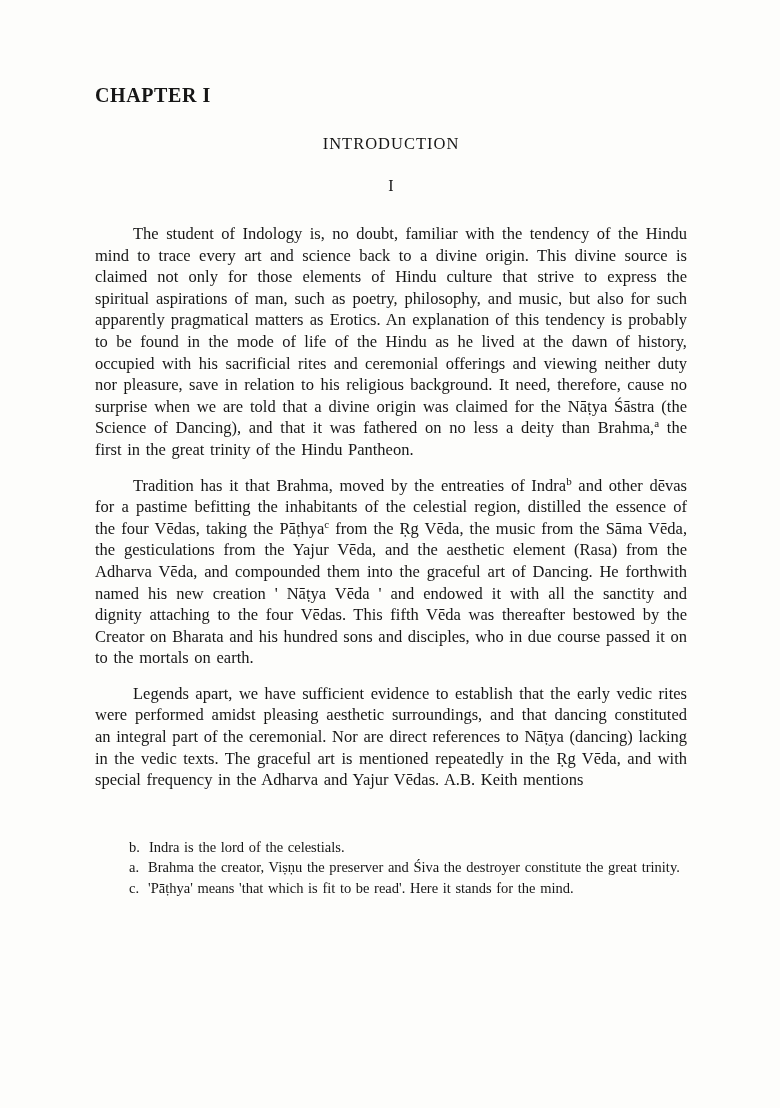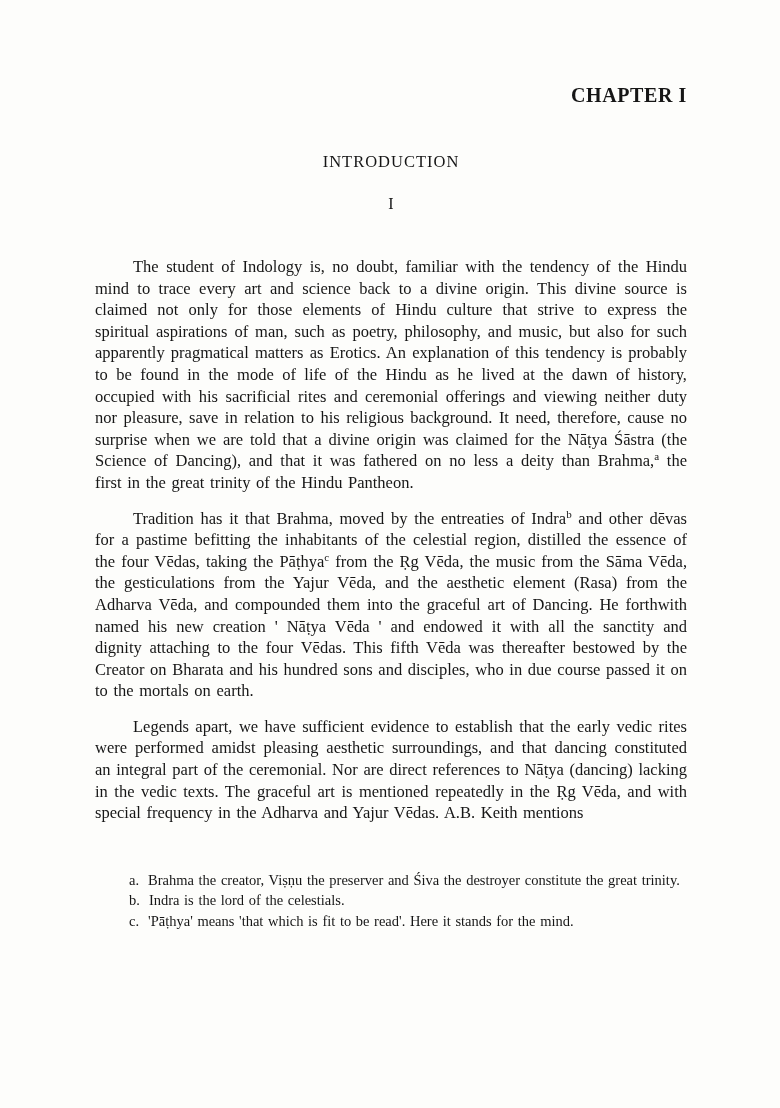--- a/index.html
+++ b/index.html
@@ -19,45 +19,45 @@
   }
   .content {
     position: absolute;
     left: 95px;
     top: 84px;
     width: 592px;
   }
   .chapter {
     font-size: 20px;
     font-weight: 700;
-    text-align: right;
+    text-align: left;
     margin: 0;
     letter-spacing: 0.6px;
   }
   .section {
     font-size: 16.5px;
     font-weight: 400;
     text-align: center;
-    margin: 45px 0 0 0;
+    margin: 27px 0 0 0;
     letter-spacing: 1px;
   }
   .secnum {
     font-size: 16px;
     text-align: center;
     margin: 23px 0 0 0;
   }
   .body-para {
     font-size: 16.5px;
     line-height: 21.6px;
     text-align: justify;
     text-indent: 38px;
     margin: 0 0 14px 0;
     word-spacing: 1.5px;
   }
-  .body-para.first { margin-top: 43px; }
+  .body-para.first { margin-top: 28px; }
   sup.fn-ref {
     font-size: 11px;
     line-height: 0;
     vertical-align: super;
   }
   .footnotes { margin-top: 46px; }
   .footnote {
     font-size: 14.5px;
     line-height: 20.5px;
     text-align: justify;
@@ -77,19 +77,19 @@
     <h2 class="section">INTRODUCTION</h2>
     <div class="secnum">I</div>
 
     <p class="body-para first"><span>The student of Indology is, no doubt, familiar with the tendency of the Hindu mind to trace every art and science back to a divine origin. This divine source is claimed not only for those elements of Hindu culture that strive to express the spiritual aspirations of man, such as poetry, philosophy, and music, but also for such apparently pragmatical matters as Erotics.  An explanation of this tendency is probably to be found in the mode of life of the Hindu as he lived at the dawn of history, occupied with his sacrificial rites and ceremonial offerings and viewing neither duty nor pleasure, save in relation to his religious background.  It need, therefore, cause no surprise when we are told that a divine origin was claimed for the Nāṭya Śāstra (the Science of Dancing), and that it was fathered on no less a deity than Brahma,</span><sup class="fn-ref">a</sup><span> the first in the great trinity of the Hindu Pantheon.</span></p>
 
     <p class="body-para"><span>Tradition has it that Brahma, moved by the entreaties of Indra</span><sup class="fn-ref">b</sup><span> and other dēvas for a pastime befitting the inhabitants of the celestial region, distilled the essence of the four Vēdas, taking the Pāṭhya</span><sup class="fn-ref">c</sup><span> from the Ṛg Vēda, the music from the Sāma Vēda, the gesticulations from the Yajur Vēda, and the aesthetic element (Rasa) from the Adharva Vēda, and compounded them into the graceful art of Dancing.  He forthwith named his new creation ' Nāṭya Vēda ' and endowed it with all the sanctity and dignity attaching to the four Vēdas.  This fifth Vēda was thereafter bestowed by the Creator on Bharata and his hundred sons and disciples, who in due course passed it on to the mortals on earth.</span></p>
 
     <p class="body-para"><span>Legends apart, we have sufficient evidence to establish that the early vedic rites were performed amidst pleasing aesthetic surroundings, and that dancing constituted an integral part of the ceremonial. Nor are direct references to Nāṭya (dancing) lacking in the vedic texts. The graceful art is mentioned repeatedly in the Ṛg Vēda, and with special frequency in the Adharva and Yajur Vēdas.  A.B. Keith mentions</span></p>
 
     <div class="footnotes">
+      <p class="footnote"><span class="fn-label">b.</span><span>Indra is the lord of the celestials.</span></p>
       <p class="footnote"><span class="fn-label">a.</span><span>Brahma the creator, Viṣṇu the preserver and Śiva the destroyer constitute the great trinity.</span></p>
-      <p class="footnote"><span class="fn-label">b.</span><span>Indra is the lord of the celestials.</span></p>
       <p class="footnote"><span class="fn-label">c.</span><span>'Pāṭhya' means 'that which is fit to be read'.  Here it stands for the mind.</span></p>
     </div>
 
   </div>
 </div>
 
 </body></html>

